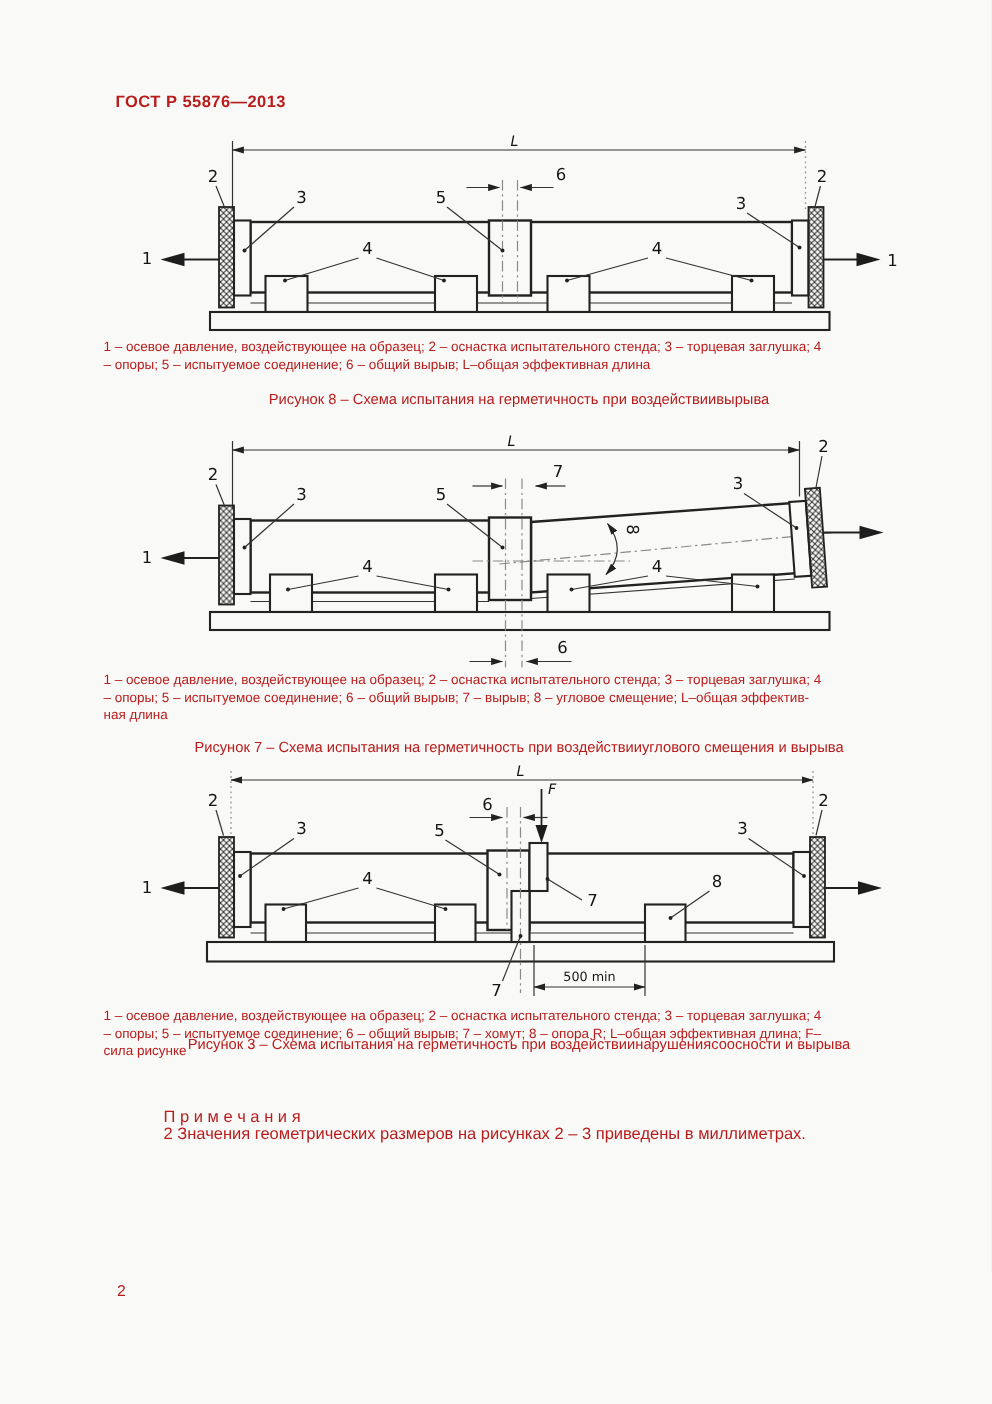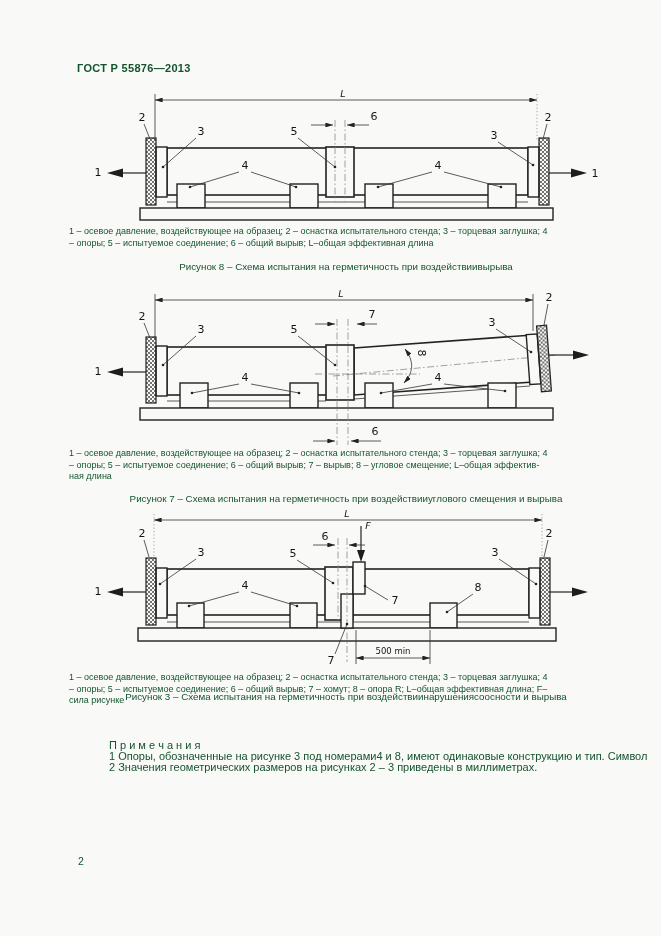--- a/index.html
+++ b/index.html
@@ -1,17 +1,17 @@
 <!DOCTYPE html>
 <html><head>
 <meta charset="utf-8">
 <style>
   html,body{margin:0;padding:0;background:#ecebe9;}
   .page{position:relative;width:661px;height:936px;margin:0 auto;background:#f9f9f7;
-        font-family:"Liberation Sans","DejaVu Sans",sans-serif;color:#14532d;overflow:hidden;}
+        font-family:"Liberation Sans","DejaVu Sans",sans-serif;color:#b91c1c;overflow:hidden;}
   .abs{position:absolute;}
   .doc-header{font-size:11px;font-weight:bold;letter-spacing:.3px;}
   .caption .ln{font-size:9px;line-height:11.5px;white-space:nowrap;text-align:left;}
   .fig-title{font-size:9.8px;white-space:nowrap;text-align:center;}
   .notes .ln{font-size:11px;line-height:11px;white-space:nowrap;}
   .indent{padding-left:32px;}
   .pagenum{font-size:10.5px;}
 
   svg{overflow:visible}
   .s-part{stroke:#222;stroke-width:1.6;fill:#f9f9f7}
@@ -260,19 +260,18 @@
 
   <div class="abs caption" style="left:69px;top:672px;width:522px;">
     <div class="ln">1 – осевое давление, воздействующее на образец; 2 – оснастка испытательного стенда; 3 – торцевая заглушка; 4</div>
     <div class="ln">– опоры; 5 – испытуемое соединение; 6 – общий вырыв; 7 – хомут; 8 – опора R; L–общая эффективная длина; F–</div>
     <div class="ln">сила рисунке</div>
   </div>
   <div class="abs fig-title" style="left:70px;top:691px;width:552px;">Рисунок 3 – Схема испытания на герметичность при воздействиинарушениясоосности и вырыва</div>
 
   <div class="abs notes" style="left:77px;top:740px;width:520px;">
     <div class="ln indent">П р и м е ч а н и я</div>
-    <div class="ln indent">1 Опоры, обозначенные на рисунке 3 под номерами4 и 8, имеют одинаковые конструкцию и тип. Символ</div>
     <div class="ln indent">2 Значения геометрических размеров на рисунках 2 – 3 приведены в миллиметрах.</div>
   </div>
 
   <div class="abs pagenum" style="left:78px;top:855px;">2</div>
 
 </div>
 
 </body></html>

